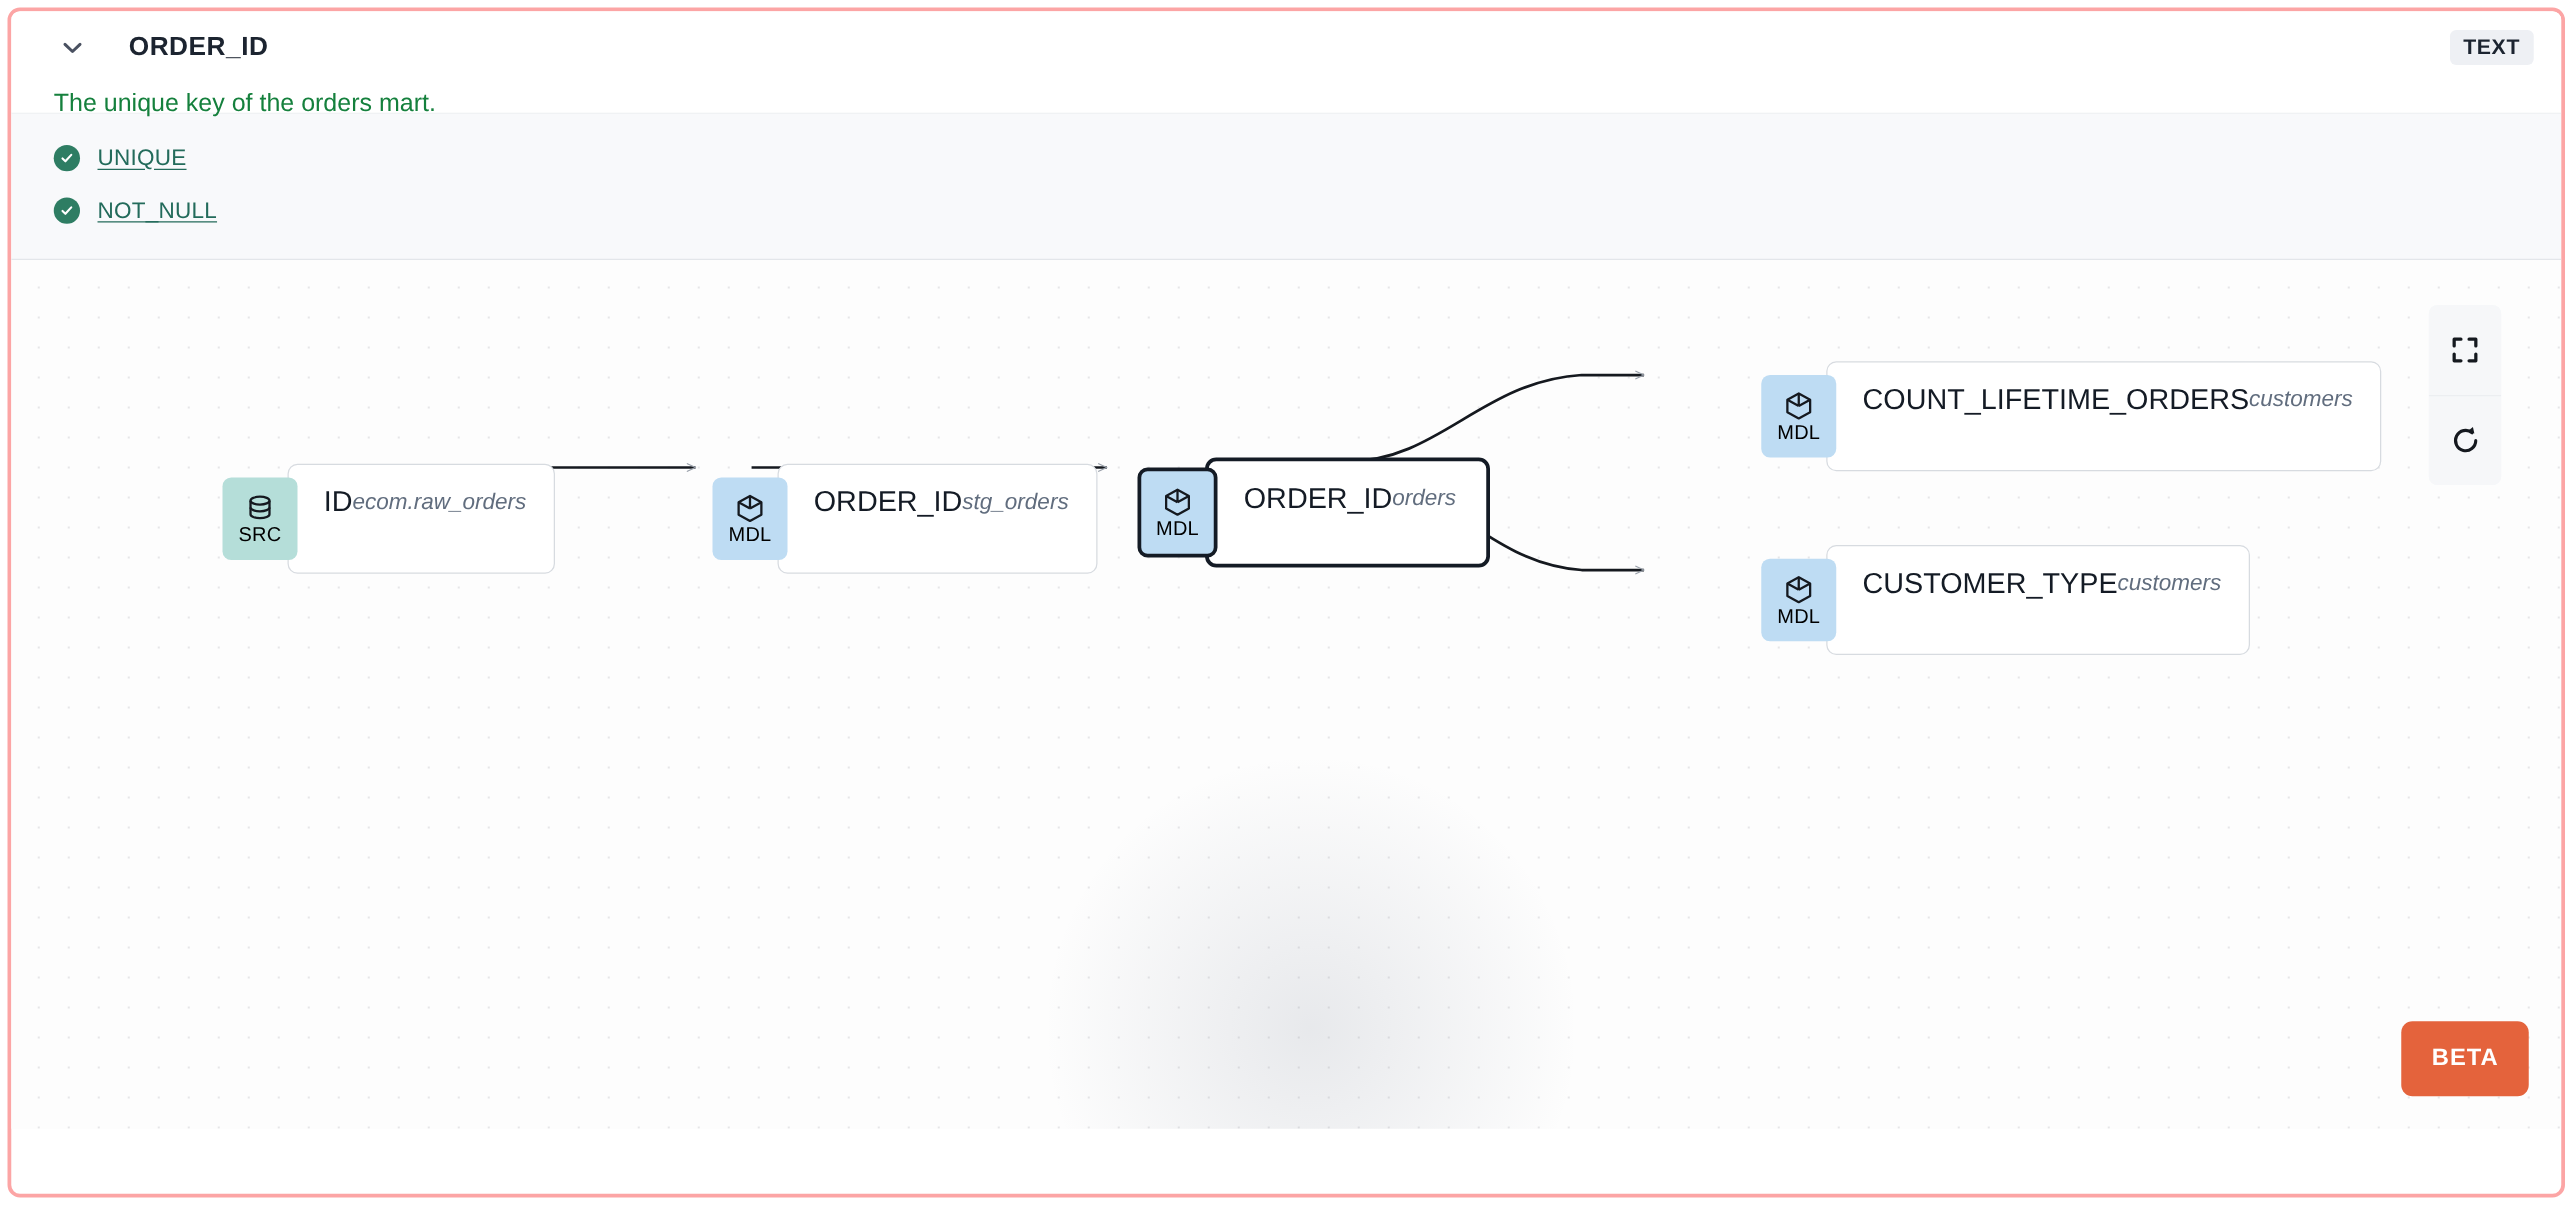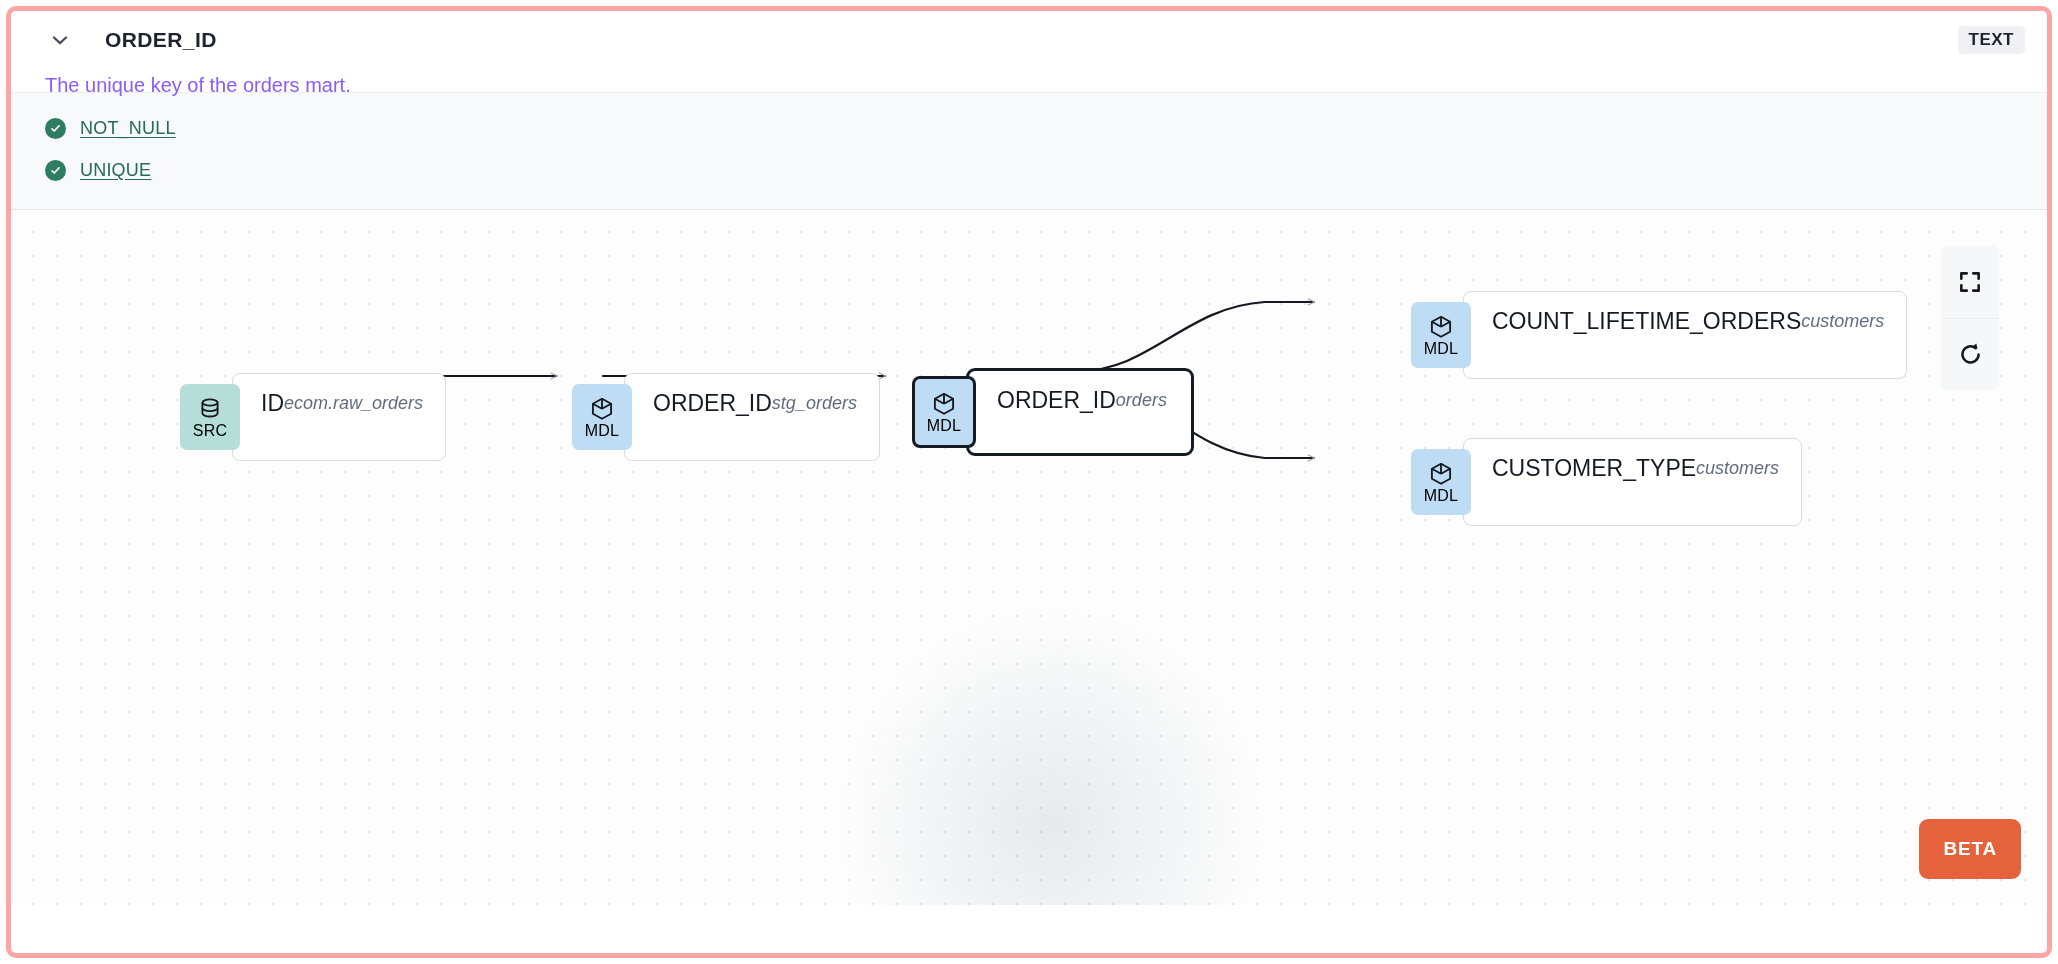--- a/index.html
+++ b/index.html
@@ -9,21 +9,21 @@
     background: #ffffff;
     font-family: "Liberation Sans", sans-serif;
     overflow: hidden;
   }
 
   .panel {
     position: absolute;
     left: 6px; top: 6px;
     width: 2046px; height: 952px;
     background: #ffffff;
-    border: 5px solid #fca5a5;
+    border: 3px solid #fca5a5;
     border-radius: 10px;
     overflow: hidden;
   }
 
   
   .header {
     position: relative;
     height: 81px;
     background: #ffffff;
   }
@@ -54,21 +54,21 @@
     color: #1c2430;
     font-size: 17px;
     font-weight: 600;
     letter-spacing: 0.5px;
     padding: 4px 11px;
     border-radius: 5px;
   }
   .description {
     padding: 0 34px;
     font-size: 20px;
-    color: #8b5cf6;
+    color: #15803d;
     line-height: 28px;
     margin-top: 2px;
   }
 
   
   .tests {
     background: #f8f9fb;
     border-top: 1px solid #edeff2;
     border-bottom: 1px solid #e3e6ea;
     padding: 14px 34px 18px 34px;
@@ -234,29 +234,29 @@
     <div class="description">The unique key of the orders mart.</div>
   </div>
 
   <div class="tests">
     <div class="test-row">
       <span class="check-icon">
         <svg width="13" height="13" viewBox="0 0 13 13" fill="none">
           <path d="M3 6.8 L5.3 9 L10 3.9" stroke="#ffffff" stroke-width="1.7" stroke-linecap="round" stroke-linejoin="round"></path>
         </svg>
       </span>
-      <span class="test-link">NOT_NULL</span>
+      <span class="test-link">UNIQUE</span>
     </div>
     <div class="test-row">
       <span class="check-icon">
         <svg width="13" height="13" viewBox="0 0 13 13" fill="none">
           <path d="M3 6.8 L5.3 9 L10 3.9" stroke="#ffffff" stroke-width="1.7" stroke-linecap="round" stroke-linejoin="round"></path>
         </svg>
       </span>
-      <span class="test-link">UNIQUE</span>
+      <span class="test-link">NOT_NULL</span>
     </div>
   </div>
 
   <div class="canvas">
 
     <div class="glow"></div>
 
     <svg class="edges" viewBox="0 0 2046 695" preserveAspectRatio="none">
       <defs>
         <marker id="arrow" markerWidth="9" markerHeight="9" refX="7.5" refY="4" orient="auto" markerUnits="userSpaceOnUse">

